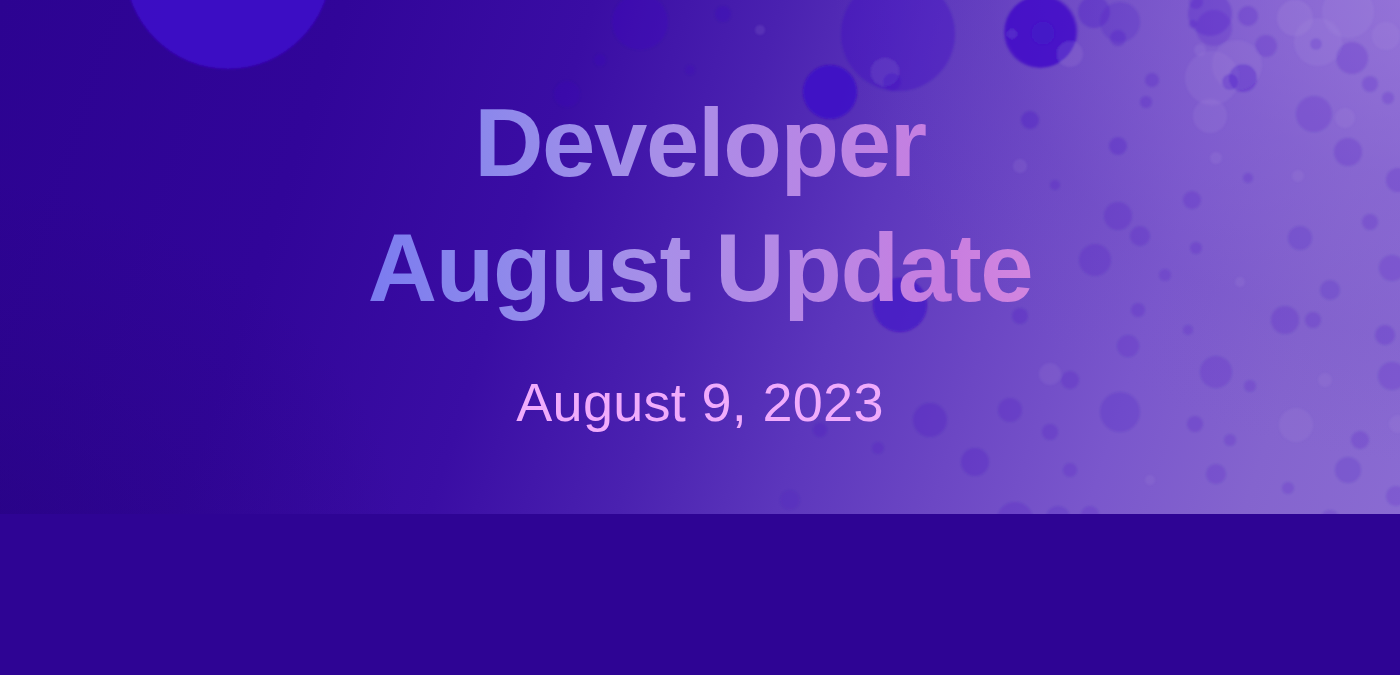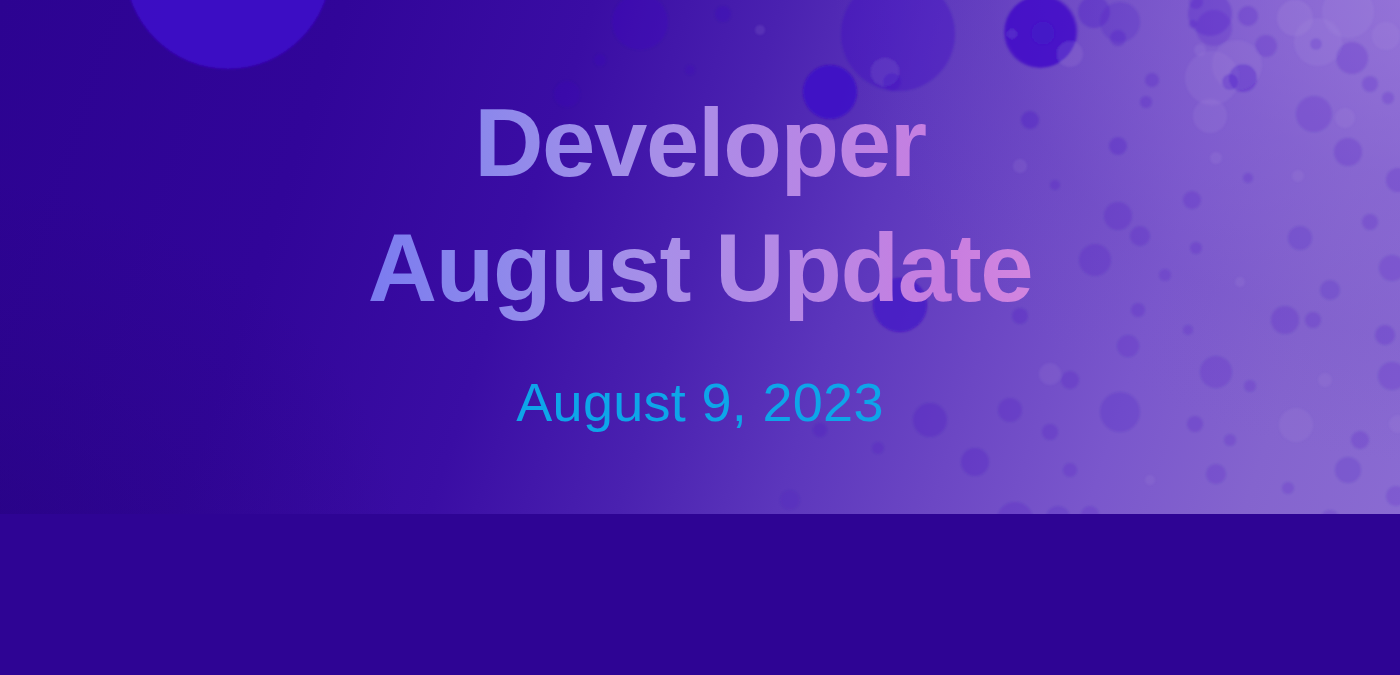--- a/index.html
+++ b/index.html
@@ -86,21 +86,21 @@
     color:transparent;
     -webkit-text-fill-color:transparent;
   }
   .headline .line { display:block; }
 
   .date {
     margin-top:40px;
     font-size:54px;
     font-weight:400;
     letter-spacing:0.3px;
-    color:#0ea5e9;
+    color:#f0abfc;
     white-space:nowrap;
   }
 </style>
 </head>
 <body>
 
 <div id="slide">
 
   <div class="bg-base"></div>
   <div class="bg-gradient"></div>

